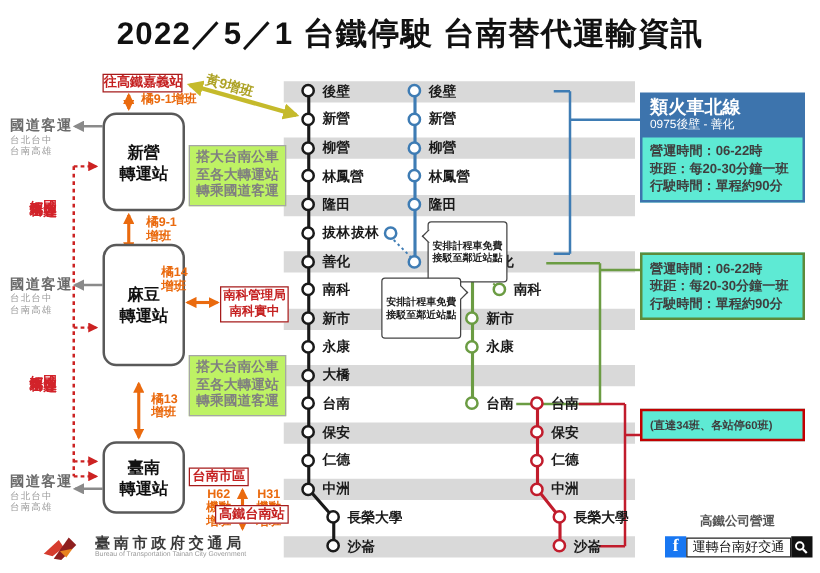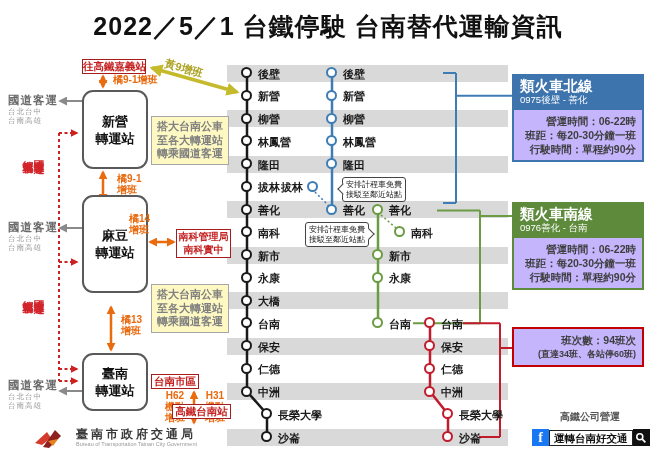--- a/index.html
+++ b/index.html
@@ -9,49 +9,49 @@
   #title{left:0;right:0;top:10px;text-align:center;font-size:25px;font-weight:900;color:#111;letter-spacing:1px;}
   .band{position:absolute;left:227px;width:281px;height:17px;background:#d9d9d9;z-index:0;}
   #wires{position:absolute;left:0;top:0;z-index:2;}
   .circ{position:absolute;width:7px;height:7px;border:2.5px solid #000;border-radius:50%;background:#fff;z-index:3;}
   .st{position:absolute;font-size:11px;font-weight:bold;color:#1a1a1a;line-height:11px;white-space:nowrap;z-index:3;}
   .tbox{position:absolute;border:2.5px solid #595959;border-radius:11px;background:#fff;z-index:4;
         display:flex;flex-direction:column;align-items:center;justify-content:center;
         font-size:13px;font-weight:bold;color:#111;line-height:17px;text-align:center;}
   .redbox{position:absolute;border:1.5px solid #a61b1b;background:#fff;color:#c52222;font-weight:bold;
           text-align:center;z-index:4;white-space:nowrap;}
-  .graybox{position:absolute;border:1.5px solid #a6a6a6;background:#fef9c3;color:#808080;font-weight:bold;
+  .graybox{position:absolute;border:1.5px solid #a6a6a6;background:#bef264;color:#808080;font-weight:bold;
            font-size:11px;line-height:13.5px;padding:3px 5px;z-index:4;white-space:nowrap;}
   .hwy{position:absolute;width:60px;z-index:4;}
   .hwy .t{font-size:11.5px;font-weight:bold;color:#6b6b6b;letter-spacing:1px;}
   .hwy .s{font-size:7.5px;color:#9a9a9a;letter-spacing:1px;line-height:8.5px;}
   .vtxt{position:absolute;display:flex;flex-direction:row;z-index:4;}
   .vtxt span{writing-mode:vertical-rl;text-orientation:upright;font-size:11px;font-weight:bold;
              color:#d2232a;letter-spacing:1px;line-height:11px;}
   .olab{position:absolute;color:#ea6a0e;font-weight:bold;font-size:10px;line-height:11px;z-index:4;white-space:nowrap;}
   .callout{position:absolute;background:#fff;border:1px solid #444;border-radius:3px;font-size:8px;
-           font-weight:normal;color:#222;line-height:9.5px;padding:2px 3px;z-index:5;white-space:nowrap;}
+           font-weight:bold;color:#222;line-height:9.5px;padding:14px 3px;z-index:5;white-space:nowrap;}
   .callout .ptr{position:absolute;width:7px;height:7px;background:#fff;transform:rotate(45deg);}
   .ptr-l{left:-4.5px;top:7px;border-left:1px solid #444;border-bottom:1px solid #444;}
   .ptr-r{right:-4.5px;top:7px;border-right:1px solid #444;border-top:1px solid #444;}
   .info{position:absolute;left:512px;width:132px;z-index:4;}
   .info .hd{color:#fff;padding:4px 8px 3px;}
   .info .hd .t1{font-size:14.5px;font-weight:bold;line-height:16px;}
   .info .hd .t2{font-size:9.5px;line-height:11px;}
-  .info .bd{background:#c4b5fd;border:2px solid #000;padding:4px 6px;font-size:10.5px;font-weight:bold;
-            color:#3f3f3f;line-height:14px;white-space:nowrap;text-align:right;}
+  .info .bd{background:#5eead4;border:2px solid #000;padding:4px 6px;font-size:10.5px;font-weight:bold;
+            color:#3f3f3f;line-height:14px;white-space:nowrap;}
   .yellowlab{position:absolute;left:167px;top:56px;color:#ada224;font-weight:bold;font-size:11px;
              transform:rotate(16deg);transform-origin:left top;z-index:4;white-space:nowrap;}
   #operator{position:absolute;left:488px;top:410px;width:132px;text-align:right;font-size:10px;
             font-weight:bold;color:#555;z-index:4;}
   #fbrow{position:absolute;left:532px;top:429px;display:flex;align-items:center;z-index:4;}
   #fbicon{width:17px;height:17px;background:#1877f2;color:#fff;font-weight:bold;font-size:14px;
           display:flex;align-items:flex-end;justify-content:center;font-family:"Liberation Serif",serif;}
   #fblabel{height:14px;border:1.5px solid #222;margin-left:0;padding:0 4px;font-size:10.5px;
-           font-weight:bold;color:#111;line-height:14px;}
+           font-weight:normal;color:#111;line-height:14px;}
   #fbsearch{width:17px;height:17px;background:#111;display:flex;align-items:center;justify-content:center;}
   #logo{position:absolute;left:34px;top:427px;display:flex;z-index:4;}
   #logotext .zh{font-size:12px;font-weight:bold;color:#3a3a3a;letter-spacing:3px;line-height:14px;}
   #logotext .en{font-size:5.5px;color:#999;line-height:7px;}
 </style>
 </head>
 <body>
 
 <div id="app">
 
@@ -219,34 +219,29 @@
       <div class="t2">0975後壁 - 善化</div>
     </div>
     <div class="bd" style="border-color:#3d74ad;">
       <div>營運時間：06-22時</div>
       <div>班距：每20-30分鐘一班</div>
       <div>行駛時間：單程約90分</div>
     </div>
   </div>
 
   <div class="info" style="top:202px;">
-    <div class="hd" style="background:#5d8b3b;">
-      <div class="t1">類火車南線</div>
-      <div class="t2">0976善化 - 台南</div>
-    </div>
     <div class="bd" style="border-color:#5d8b3b;">
       <div>營運時間：06-22時</div>
       <div>班距：每20-30分鐘一班</div>
       <div>行駛時間：單程約90分</div>
     </div>
   </div>
 
   <div class="info" style="top:327px;">
     <div class="bd" style="border-color:#c20000;">
-      <div>班次數：94班次</div>
       <div style="font-size:9px;">(直達34班、各站停60班)</div>
     </div>
   </div>
 
   <div id="operator">高鐵公司營運</div>
 
   <div id="logo">
     <svg width="38" height="24" viewBox="0 0 38 24">
       <path d="M1,16 L13,5 L17,11 L8,18 Z" fill="#d63c2e"></path>
       <path d="M9,20 L21,3 L27,9 L15,21 Z" fill="#8f1f1f"></path>

